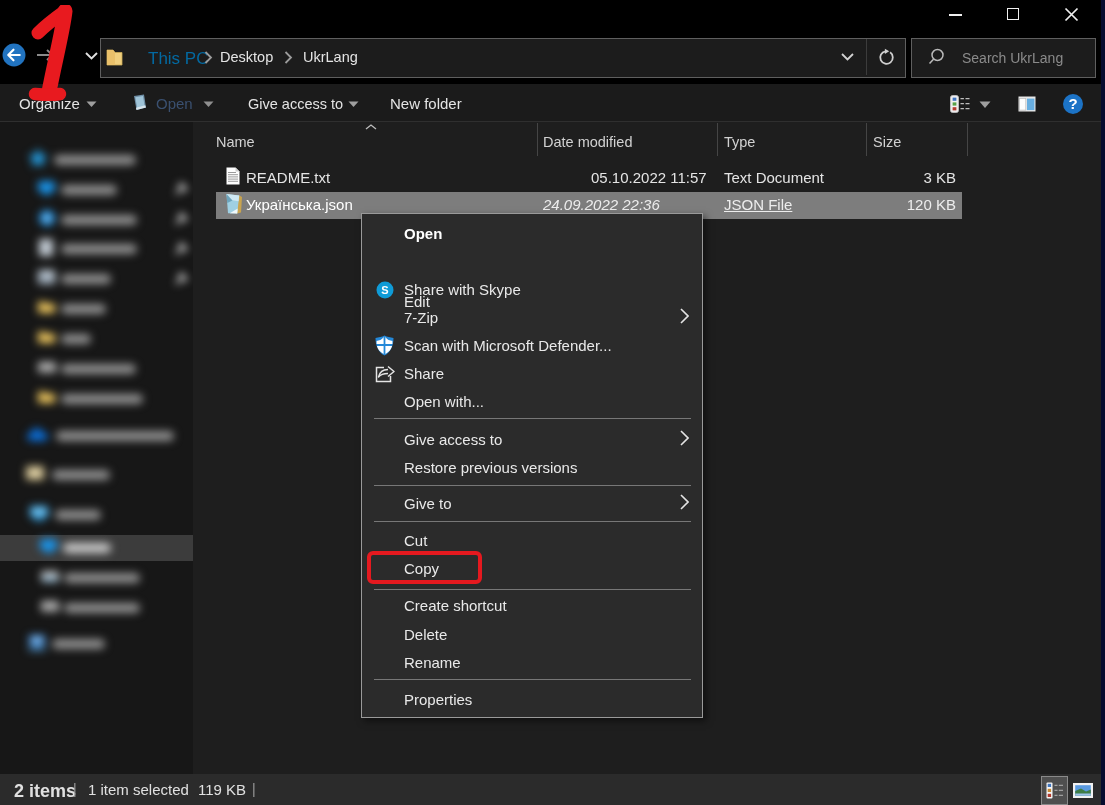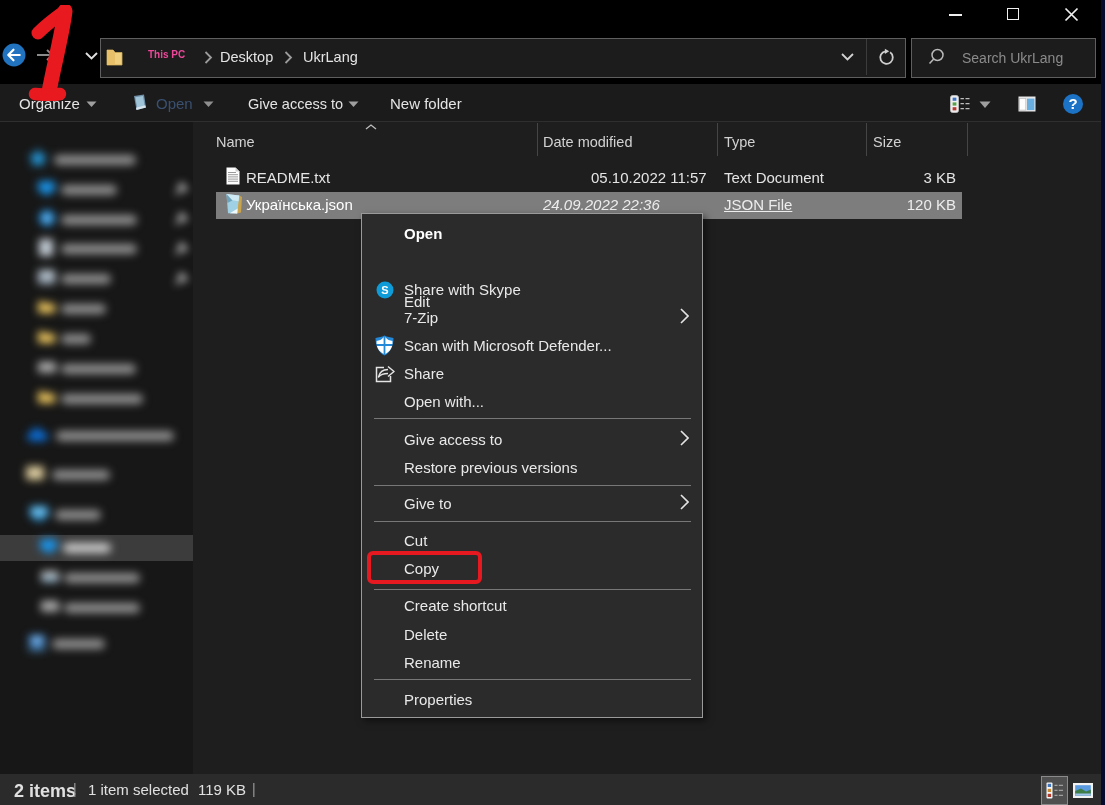--- a/index.html
+++ b/index.html
@@ -38,21 +38,21 @@
 <svg class="abs" style="left:85px;top:52px;" width="13" height="8" viewBox="0 0 13 8">
   <path d="M1 1 L6.5 6.5 L12 1" stroke="#e0e0e0" stroke-width="1.9" fill="none"></path>
 </svg>
 
 <div class="abs" style="left:100px;top:38px;width:804px;height:38px;background:#1c1c1c;border:1px solid #5f5f5f;"></div>
 
 <svg class="abs" style="left:106px;top:47px;" width="18" height="21" viewBox="0 0 18 21">
   <path d="M1 3 L7 3 L9 5.5 L16 5.5 L16 18 L1 18 Z" fill="#f0cf7e" stroke="#c9a955" stroke-width="0.8"></path>
   <path d="M1 3 L7 3 L9 5.5 L9 18 L1 18 Z" fill="#e9c06a"></path>
 </svg>
-<div class="abs" style="left:148px;top:49px;color:#ec4899;font-size:10px;white-space:nowrap;font-weight:bold;">This PC</div>
+<div class="abs" style="left:148px;top:49px;color:#0369a1;font-size:17px;white-space:nowrap;">This PC</div>
 <svg class="abs" style="left:204px;top:51px;" width="9" height="13" viewBox="0 0 9 13">
     <path d="M1.5 1 L7 6.5 L1.5 12" stroke="#9c9c9c" stroke-width="1.8" fill="none"></path>
   </svg>
 <div class="abs" style="left:220px;top:49px;color:#e4e4e4;font-size:14.5px;white-space:nowrap;">Desktop</div>
 <svg class="abs" style="left:284px;top:51px;" width="9" height="13" viewBox="0 0 9 13">
     <path d="M1.5 1 L7 6.5 L1.5 12" stroke="#9c9c9c" stroke-width="1.8" fill="none"></path>
   </svg>
 <div class="abs" style="left:303px;top:49px;color:#e4e4e4;font-size:14.5px;white-space:nowrap;">UkrLang</div>
 
 <svg class="abs" style="left:841px;top:53px;" width="13" height="8" viewBox="0 0 13 8">

